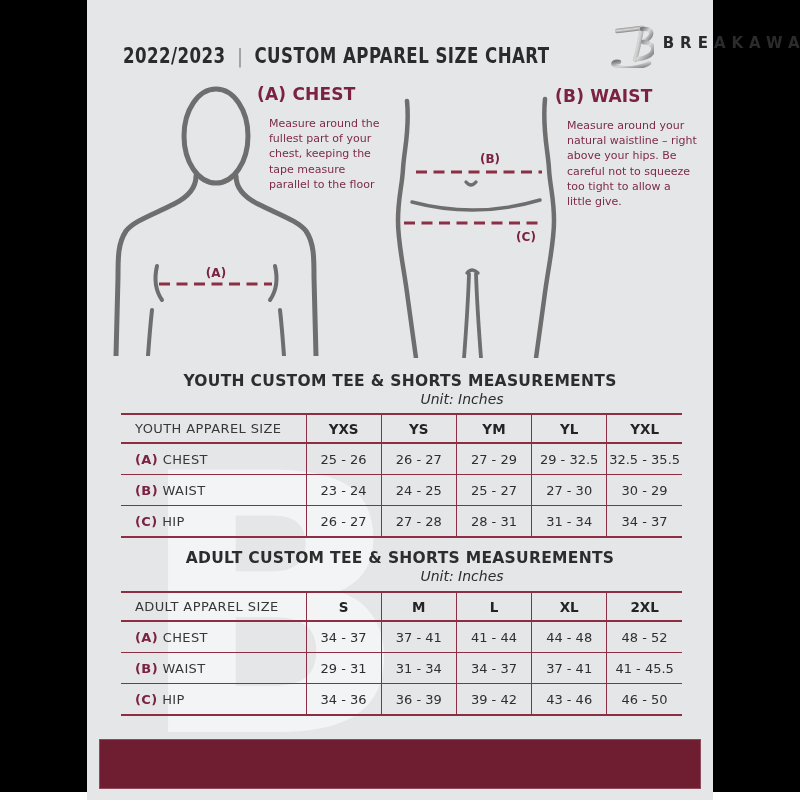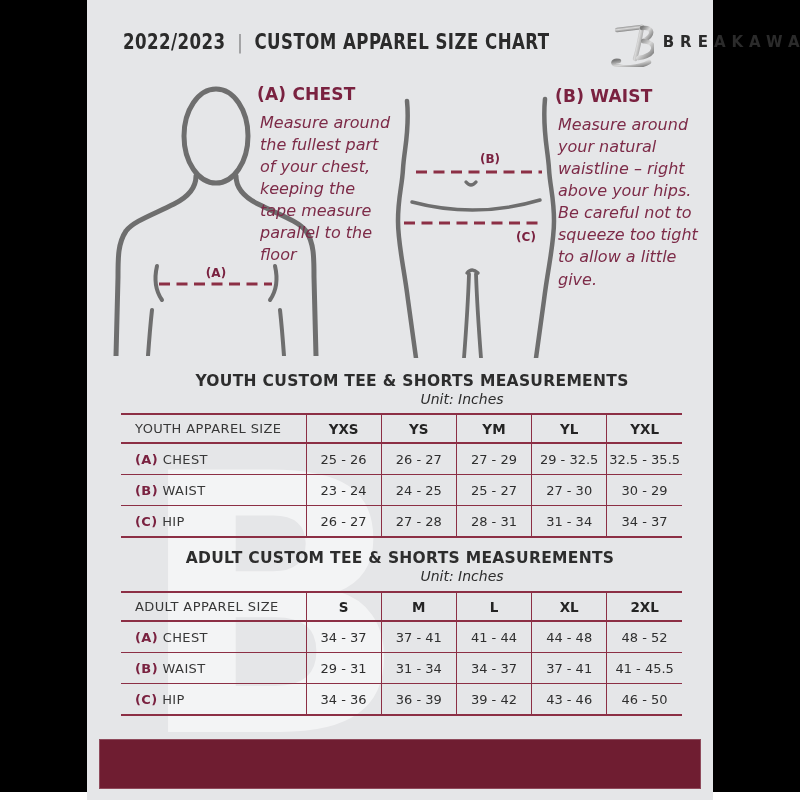--- a/index.html
+++ b/index.html
@@ -17,43 +17,43 @@
   }
   .layer{position:absolute;z-index:1;}
   
   .watermark{
     position:absolute;left:48px;top:428px;z-index:0;
     font-size:360px;line-height:1;font-weight:700;
     color:rgba(255,255,255,0.55);letter-spacing:-10px;
     font-family:"DejaVu Sans",sans-serif;
   }
   
-  .header{left:36px;top:16px;width:568px;height:52px;display:flex;align-items:center;justify-content:space-between;}
+  .header{left:36px;top:16px;width:568px;height:52px;display:flex;align-items:flex-end;justify-content:space-between;}
   .title-group{display:flex;align-items:center;transform:scaleX(0.88);transform-origin:left center;white-space:nowrap;}
   .title-group .txt{
     font-weight:800;font-size:21px;color:#2b2b2b;letter-spacing:0.5px;
     font-stretch:condensed;
   }
   .title-group .divider{font-weight:300;font-size:20px;color:#4a4a4a;margin:0 13px;}
   .brand-group{display:flex;align-items:center;gap:9px;}
   .brand-name{font-weight:700;font-size:15px;color:#2b2b2b;letter-spacing:6px;white-space:nowrap;}
   
   .instr h3{margin:0 0 8px 0;font-size:17px;font-weight:700;color:var(--maroon-text,#7a2240);letter-spacing:0.2px;}
-  .instr p{margin:3px;font-size:16px;font-style:italic;color:#7d2b48;line-height:1.38;white-space:pre-line;}
+  .instr p{margin:12px;font-size:11px;color:#7d2b48;line-height:1.38;white-space:pre-line;}
   .instr-a{left:170px;top:84px;width:142px;}
   .instr-b{left:468px;top:86px;width:154px;}
   .instr-c{left:468px;top:218px;width:154px;}
   
   .fig{position:absolute;}
   .fig-upper{left:22px;top:86px;}
   .fig-lower{left:308px;top:95px;}
   
   .sec-title{width:626px;text-align:center;font-weight:700;font-size:15.5px;color:#2d2d2d;letter-spacing:0.3px;}
   .sec-unit{width:750px;text-align:center;font-style:italic;font-size:14px;color:#2d2d2d;}
-  .youth-title{left:12px;top:372px;}
+  .youth-title{left:0;top:372px;}
   .youth-unit{left:0;top:391px;}
   .adult-title{left:0;top:549px;}
   .adult-unit{left:0;top:568px;}
   
   .tbl-wrap{left:34px;width:561px;}
   .youth-tbl{top:413px;}
   .adult-tbl{top:591px;}
   table.size-table{border-collapse:collapse;table-layout:fixed;width:561px;background:transparent;}
   .size-table col.c-lbl{width:185px;}
   .size-table tr.hdr{border-top:2px solid var(--maroon-line,#8c2f45);border-bottom:2px solid var(--maroon-line,#8c2f45);}

